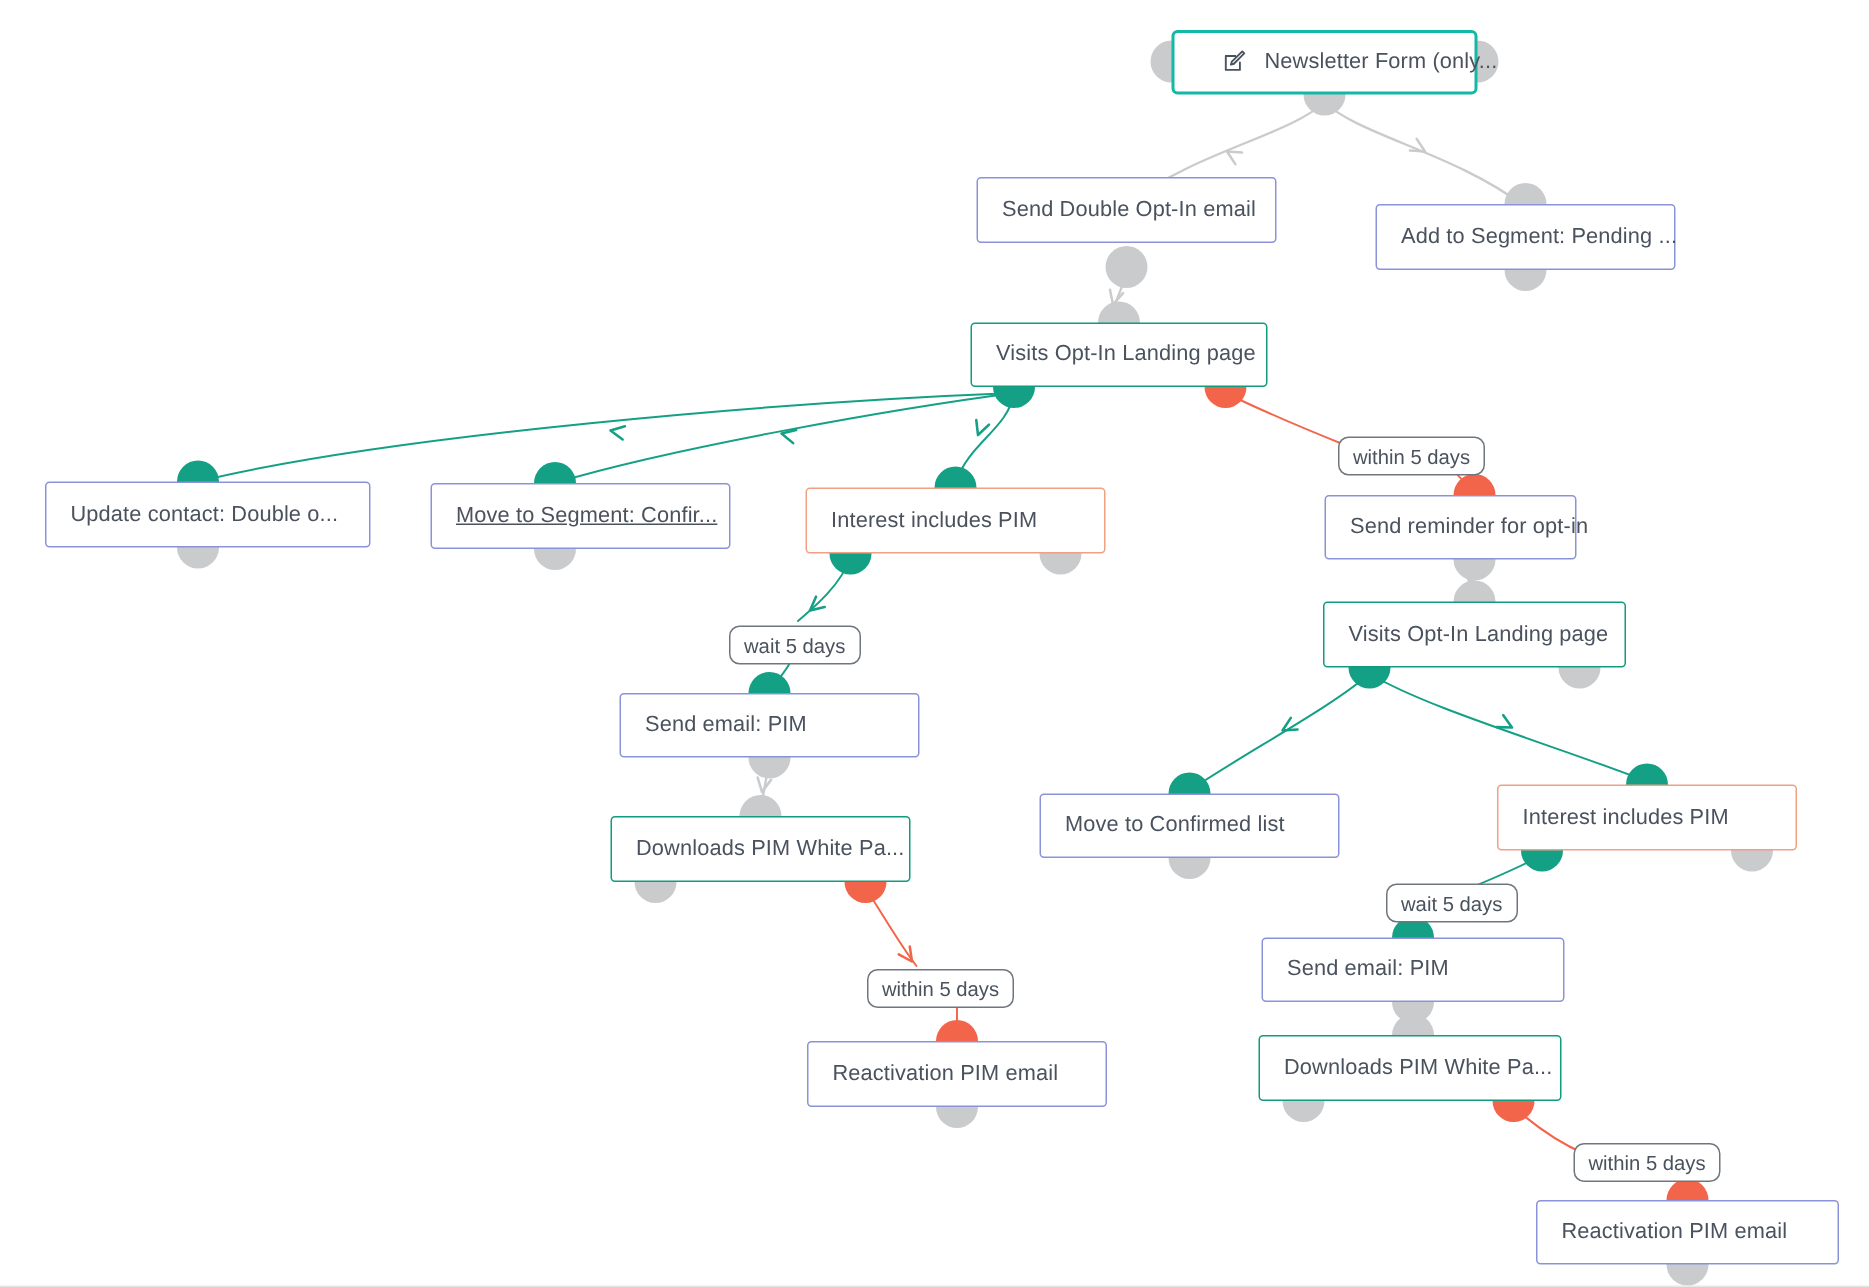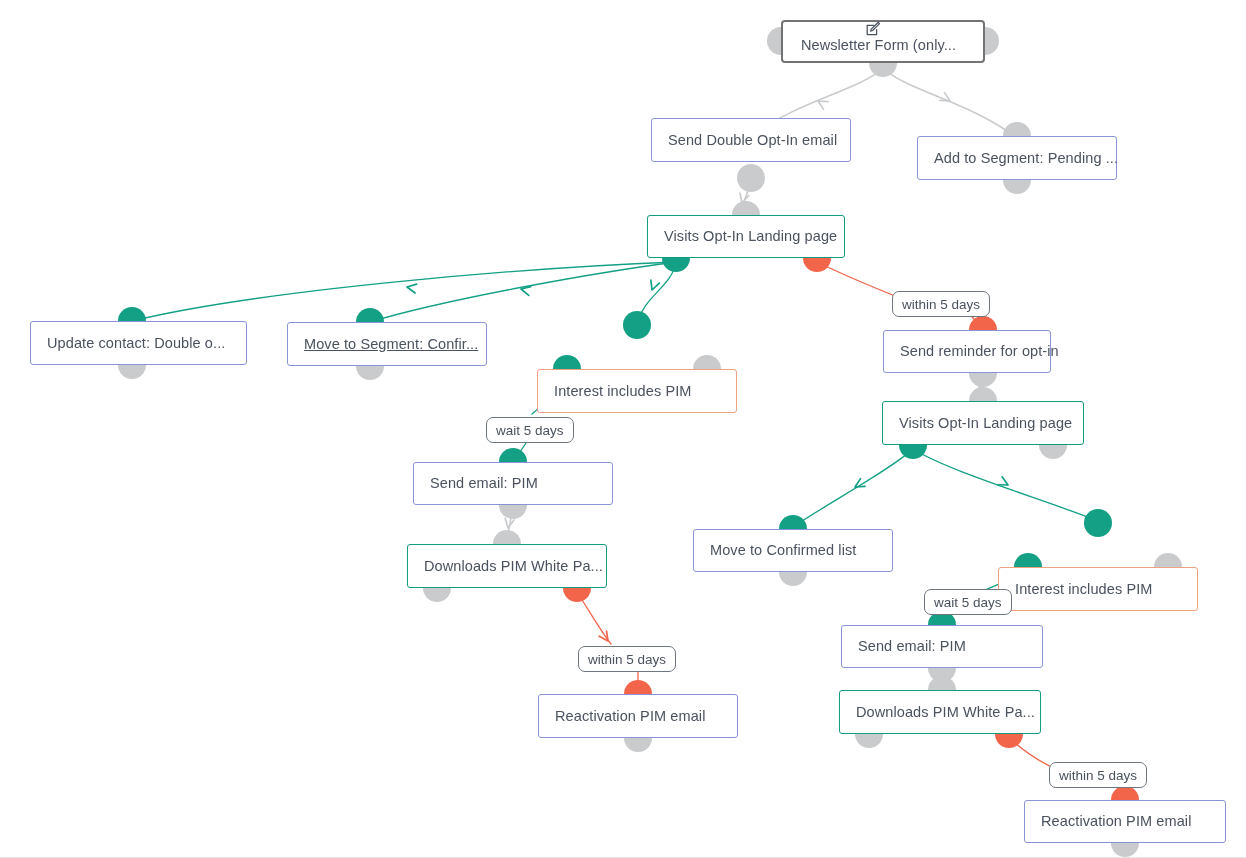--- a/index.html
+++ b/index.html
@@ -35,32 +35,30 @@
     display: flex;
     align-items: center;
     padding: 0 16px;
     font-size: 14.5px;
     color: #4a525e;
     letter-spacing: 0.1px;
     white-space: nowrap;
     z-index: 5;
   }
   .node.trigger {
-    border: 2px solid #737373;
+    border: 2px solid #14b8a6;
     border-radius: 4px;
-    padding-left: 7px;
-    flex-direction: column;
+    padding-left: 32px;
   }
   .node.event {
     border: 1.6px solid #109c7f;
     text-align: right;
   }
   .node.filter {
     border: 1.6px solid #f0a083;
-    margin-top: 44px;
   }
   .node .trigger-icon {
     display: inline-block;
     width: 16px;
     height: 16px;
     margin-right: 12px;
     flex: none;
     position: relative;
     top: -1px;
   }

